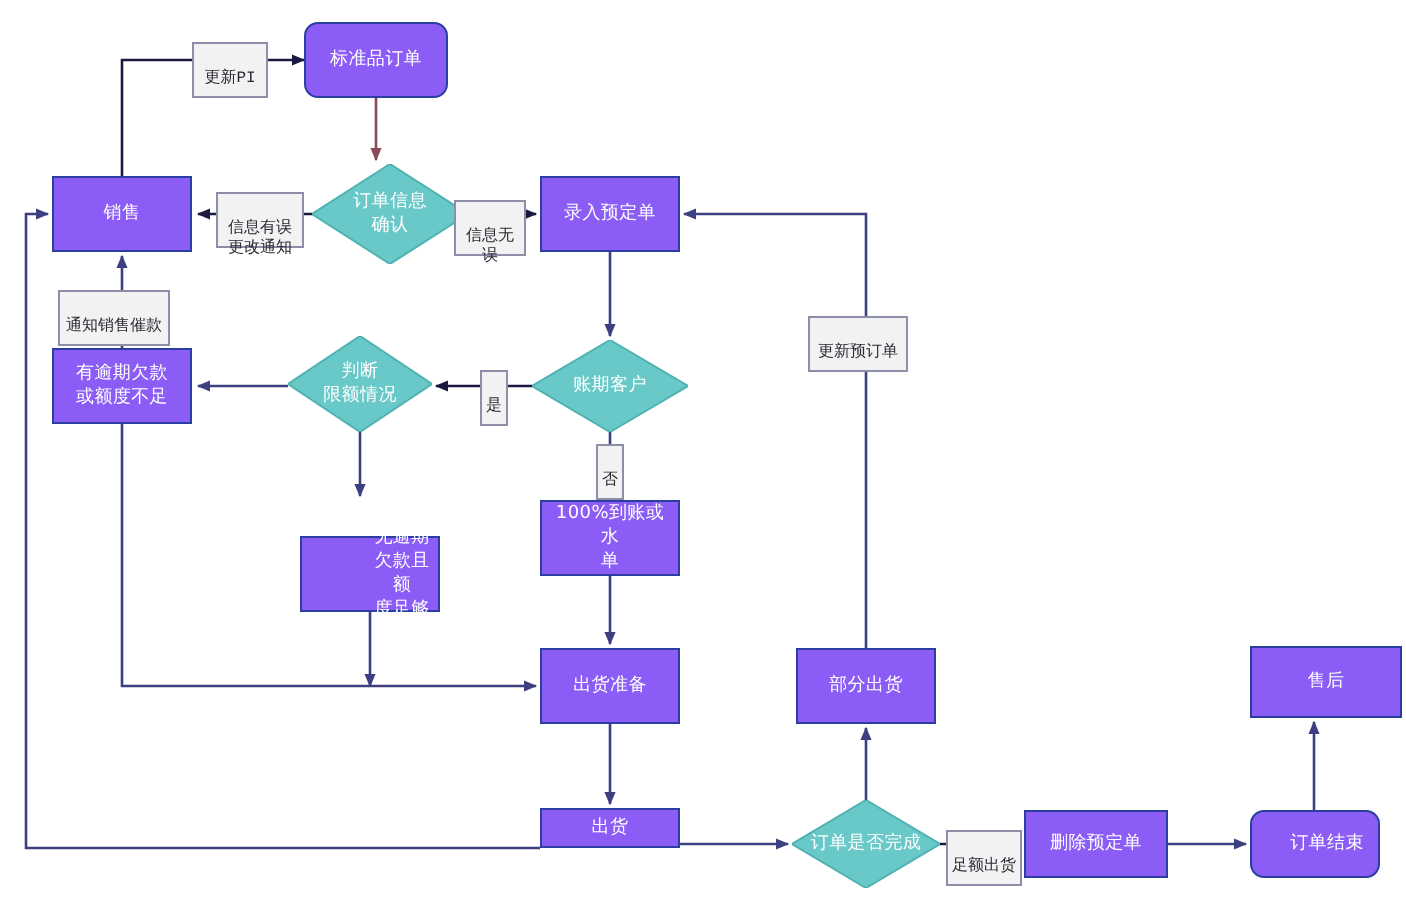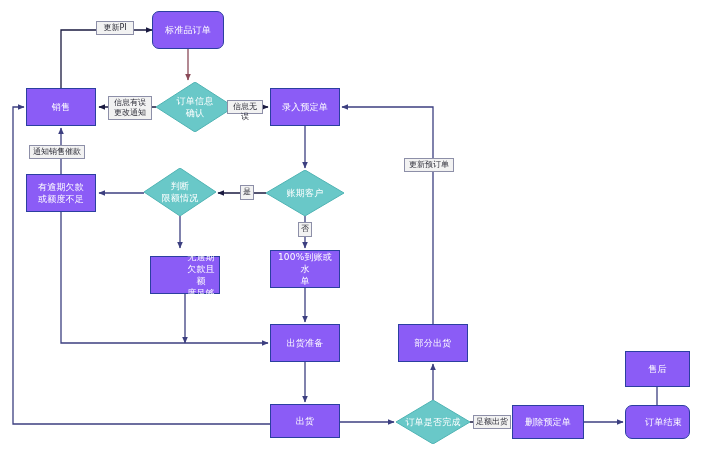--- a/index.html
+++ b/index.html
@@ -59,24 +59,25 @@
     color:#ffffff;
   }
   .elabel{
     position:absolute;
     box-sizing:border-box;
     background:#f2f2f2;
     border:1px solid #8d8fa8;
     color:#2a2a35;
     font-size:8px;
     line-height:10px;
-    padding:1px 2px;
+    padding:13px 2px;
     text-align:center;
     white-space:pre-line;
     z-index:6;
+    font-family:Liberation Mono, monospace;
   }
 </style>
 </head>
 <body>
 
 <div id="canvas">
 
   <svg id="edges" viewBox="0 0 703 452" preserveAspectRatio="none">
     <defs>
       <marker id="arrDark" markerWidth="7" markerHeight="7" refX="6" refY="3.2" orient="auto" markerUnits="userSpaceOnUse">
@@ -169,43 +170,43 @@
   </div>
 
   <div class="node dec" style="left:144px;top:168px;width:72px;height:48px;">
     <svg class="dia" viewBox="0 0 72 48" preserveAspectRatio="none">
       <polygon points="36,0 72,24 36,48 0,24" fill="#69c8c8" stroke="#4fb3b3" stroke-width="1"></polygon>
     </svg>
     <span class="lbl">判断
 限额情况</span>
   </div>
 
-  <div class="node proc" style="left:150px;top:256px;width:70px;height:38px;padding-left:32px;">
+  <div class="node proc" style="left:150px;top:268px;width:70px;height:38px;padding-left:32px;">
     <span class="lbl">无逾期欠款且额
 度足够</span>
   </div>
 
   <div class="node proc" style="left:270px;top:250px;width:70px;height:38px;">
     <span class="lbl">100%到账或水
 单</span>
   </div>
 
   <div class="node proc" style="left:270px;top:324px;width:70px;height:38px;">
     <span class="lbl">出货准备</span>
   </div>
 
   <div class="node proc" style="left:398px;top:324px;width:70px;height:38px;">
     <span class="lbl">部分出货</span>
   </div>
 
-  <div class="node proc" style="left:625px;top:323px;width:65px;height:36px;margin-top:28px;">
+  <div class="node proc" style="left:625px;top:323px;width:76px;height:36px;">
     <span class="lbl">售后</span>
   </div>
 
-  <div class="node proc" style="left:270px;top:404px;width:70px;height:34px;">
+  <div class="node proc" style="left:270px;top:404px;width:70px;height:20px;">
     <span class="lbl">出货</span>
   </div>
 
   <div class="node dec" style="left:396px;top:400px;width:74px;height:44px;">
     <svg class="dia" viewBox="0 0 74 44" preserveAspectRatio="none">
       <polygon points="37,0 74,22 37,44 0,22" fill="#69c8c8" stroke="#4fb3b3" stroke-width="1"></polygon>
     </svg>
     <span class="lbl">订单是否完成</span>
   </div>
 

